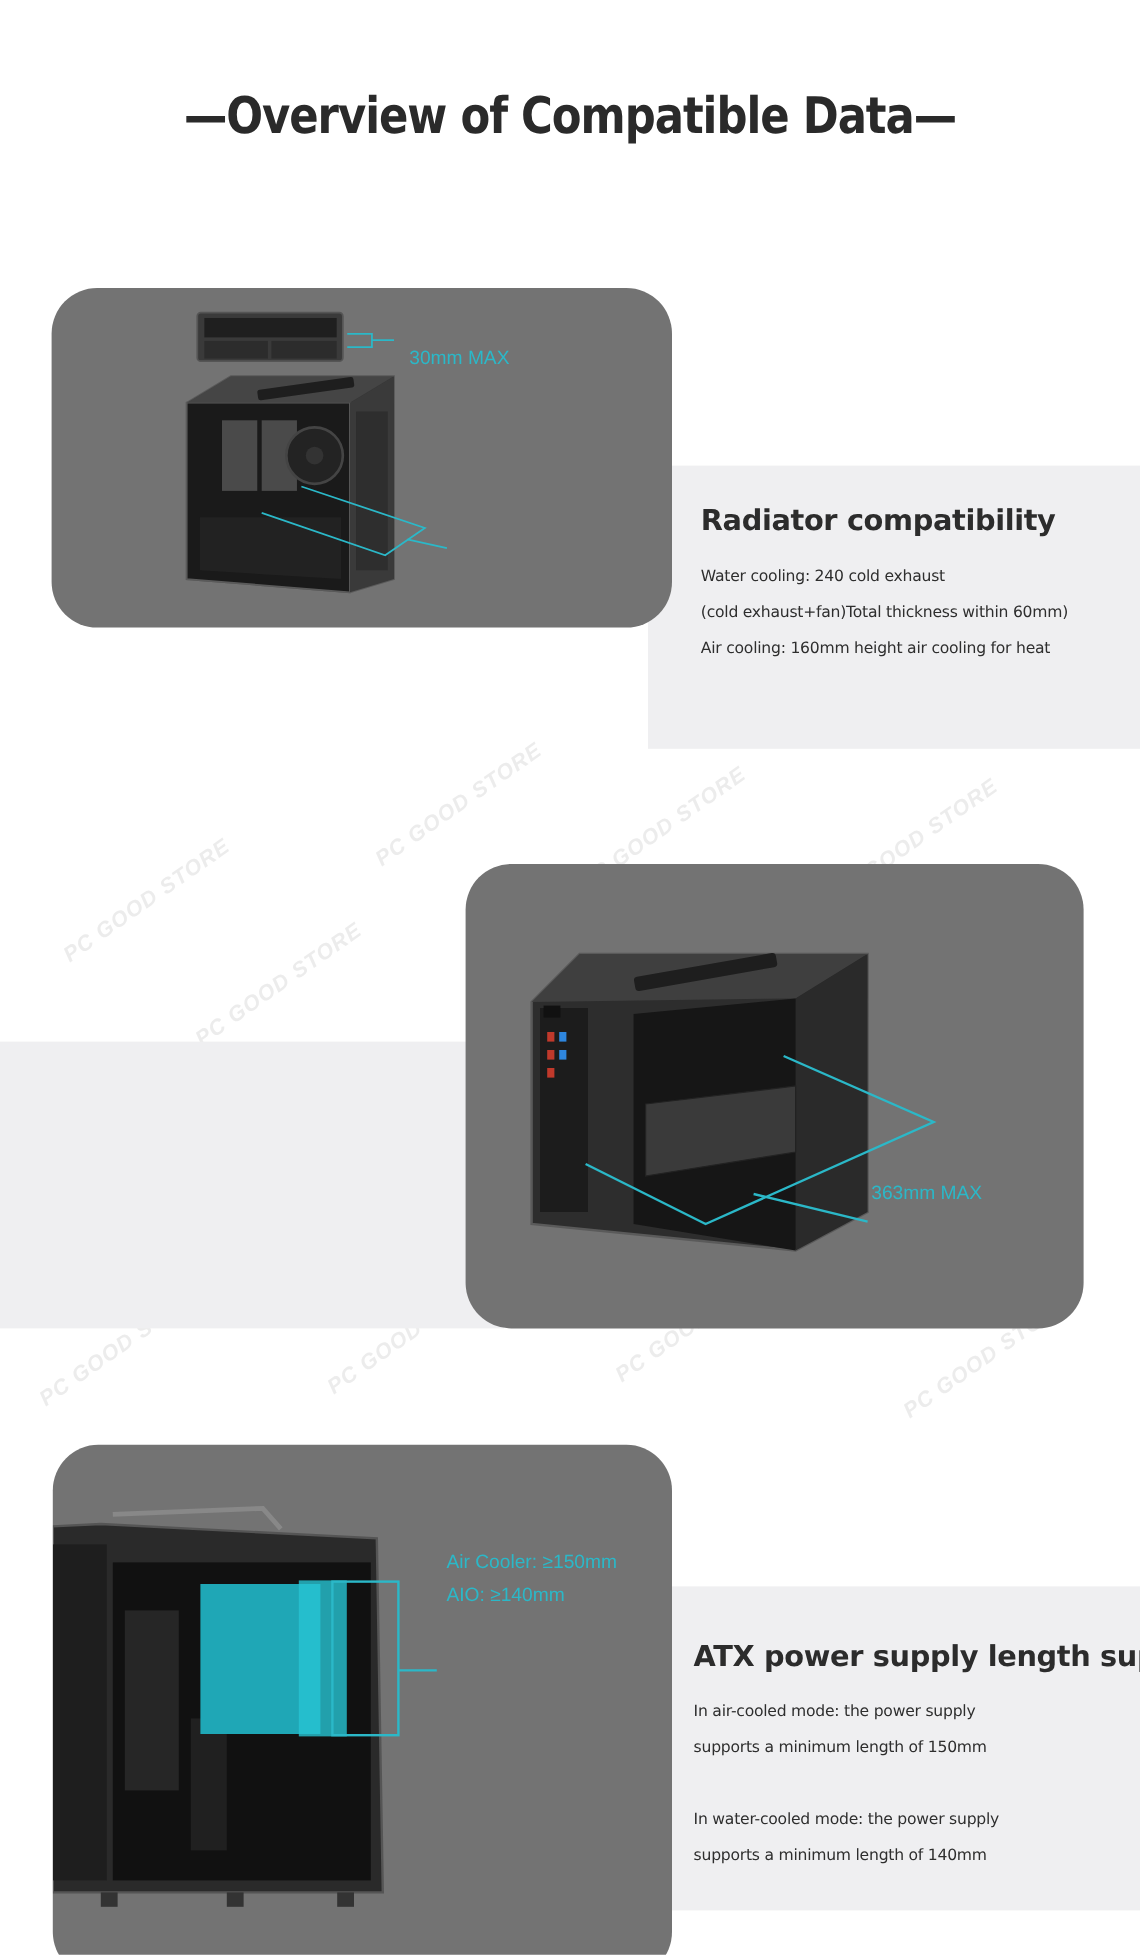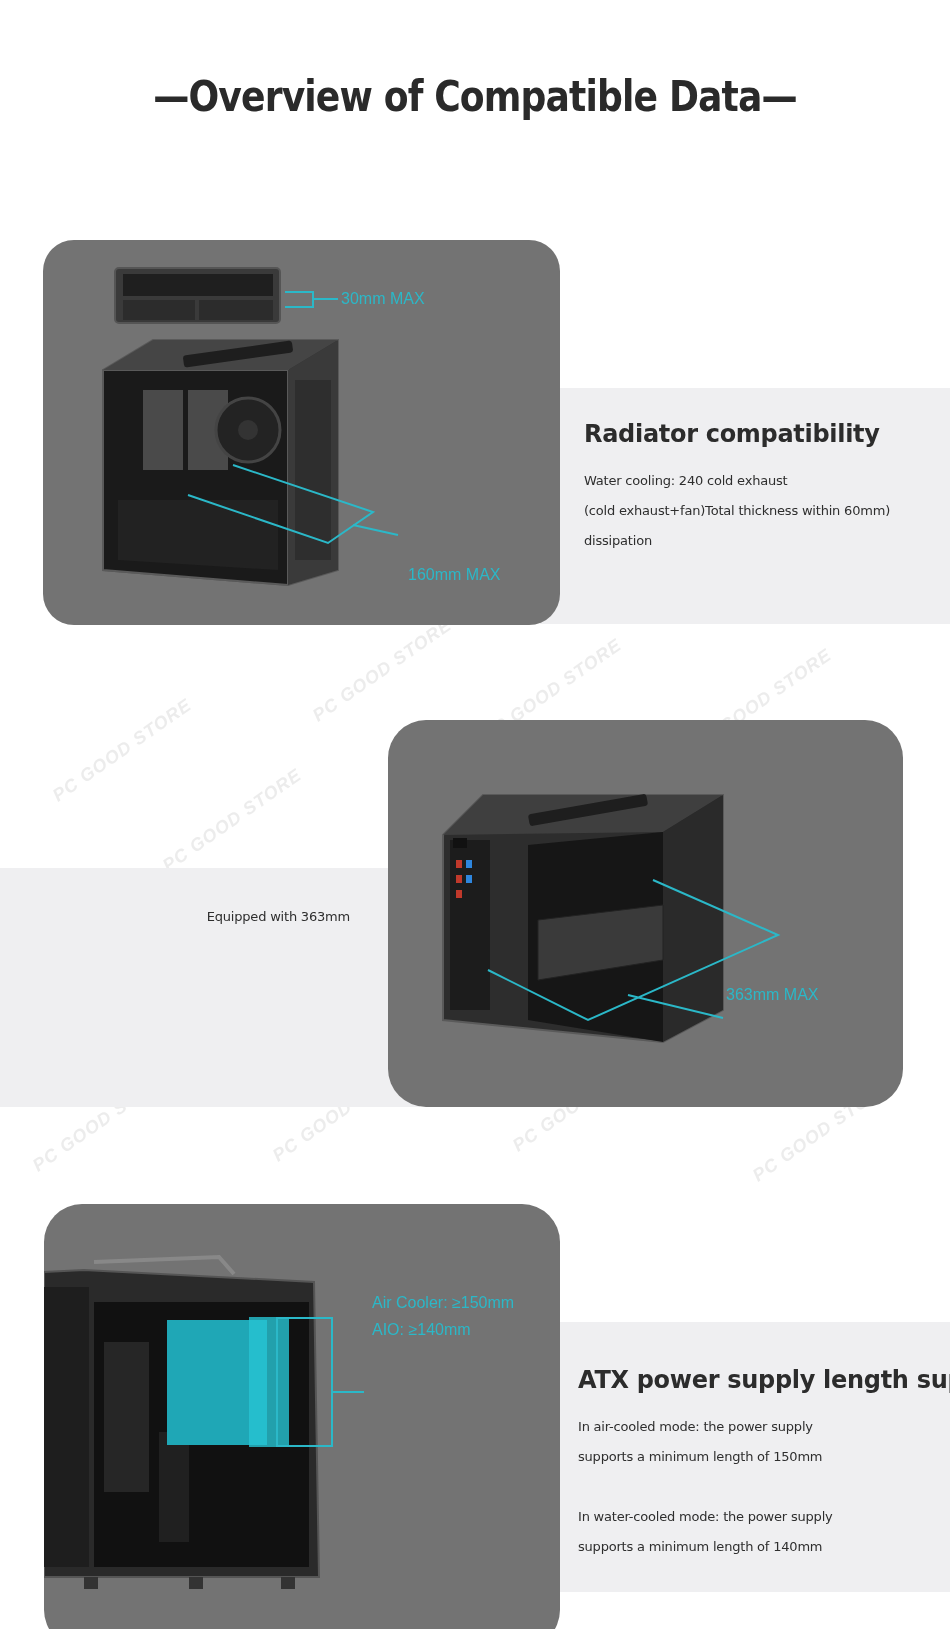--- a/index.html
+++ b/index.html
@@ -53,21 +53,21 @@
 <div class="watermark" style="left:680px;top:690px;">PC GOOD STORE</div>
 <div class="watermark" style="left:40px;top:740px;">PC GOOD STORE</div>
 <div class="watermark" style="left:150px;top:810px;">PC GOOD STORE</div>
 <div class="watermark" style="left:20px;top:1110px;">PC GOOD STORE</div>
 <div class="watermark" style="left:260px;top:1100px;">PC GOOD STORE</div>
 <div class="watermark" style="left:500px;top:1090px;">PC GOOD STORE</div>
 <div class="watermark" style="left:740px;top:1120px;">PC GOOD STORE</div>
 
 <div class="info-bg" style="left:540px;top:388px;width:410px;height:236px;"></div>
 
-<div class="img-panel" style="left:43px;top:240px;width:517px;height:385px;border-radius:31px;">
+<div class="img-panel" style="left:43px;top:240px;width:517px;height:283px;">
   <svg viewBox="0 0 517 385">
 
     <rect x="72" y="28" width="165" height="55" rx="4" fill="#3a3a3a" stroke="#555" stroke-width="2"></rect>
     <rect x="80" y="34" width="150" height="22" fill="#1f1f1f"></rect>
     <rect x="80" y="60" width="72" height="20" fill="#2c2c2c"></rect>
     <rect x="156" y="60" width="74" height="20" fill="#2c2c2c"></rect>
 
     <path d="M242 52 H270 V67 H242 M270 59 H295" stroke="#2bb8c8" stroke-width="2" fill="none"></path>
 
     <polygon points="60,130 110,100 295,100 295,330 245,345 60,330" fill="#2d2d2d" stroke="#5a5a5a" stroke-width="2"></polygon>
@@ -91,21 +91,21 @@
     <path d="M190 225 L330 272 L285 303 L145 255 M310 285 L355 295" stroke="#2bb8c8" stroke-width="2" fill="none"></path>
   </svg>
   <div class="callout" style="left:298px;top:50px;">30mm MAX</div>
   <div class="callout" style="left:365px;top:283px;margin-top:43px;">160mm MAX</div>
 </div>
 
 <div class="info" style="left:584px;top:420px;">
   <h2>Radiator compatibility</h2>
   <p>Water cooling: 240 cold exhaust</p>
   <p>(cold exhaust+fan)Total thickness within 60mm)</p>
-  <p>dissipation</p>
+  <p>Air cooling: 160mm height air cooling for heat</p>
 </div>
 
 <div class="info-bg" style="left:0;top:868px;width:420px;height:239px;"></div>
 
 <div class="img-panel" style="left:388px;top:720px;width:515px;height:387px;">
   <svg viewBox="0 0 515 387">
 
     <polygon points="55,115 95,75 335,75 335,290 275,322 55,300" fill="#2d2d2d" stroke="#5a5a5a" stroke-width="2"></polygon>
     <polygon points="55,115 95,75 335,75 275,112" fill="#3f3f3f"></polygon>
     <polygon points="275,112 335,75 335,290 275,322" fill="#2a2a2a"></polygon>
@@ -123,21 +123,20 @@
     <polygon points="150,200 275,185 275,240 150,260" fill="#3a3a3a" stroke="#222" stroke-width="1"></polygon>
 
     <rect x="140" y="84" width="120" height="12" rx="3" fill="#1e1e1e" transform="rotate(-10 200 90)"></rect>
 
     <path d="M100 250 L200 300 L390 215 L265 160 M240 275 L335 298" stroke="#2bb8c8" stroke-width="2" fill="none"></path>
   </svg>
   <div class="callout" style="left:338px;top:266px;">363mm MAX</div>
 </div>
 
 <div class="info right-align" style="left:60px;top:902px;width:290px;">
-  <p>Equipped with 363mm</p>
 </div>
 
 <div class="info-bg" style="left:540px;top:1322px;width:410px;height:270px;"></div>
 
 <div class="img-panel" style="left:44px;top:1204px;width:516px;height:444px;">
   <svg viewBox="0 0 516 388">
 
     <polygon points="0,40 40,38 270,50 275,345 0,345" fill="#2a2a2a" stroke="#555" stroke-width="2"></polygon>
     <rect x="0" y="55" width="45" height="280" fill="#1e1e1e"></rect>
     <rect x="50" y="70" width="215" height="265" fill="#111"></rect>

